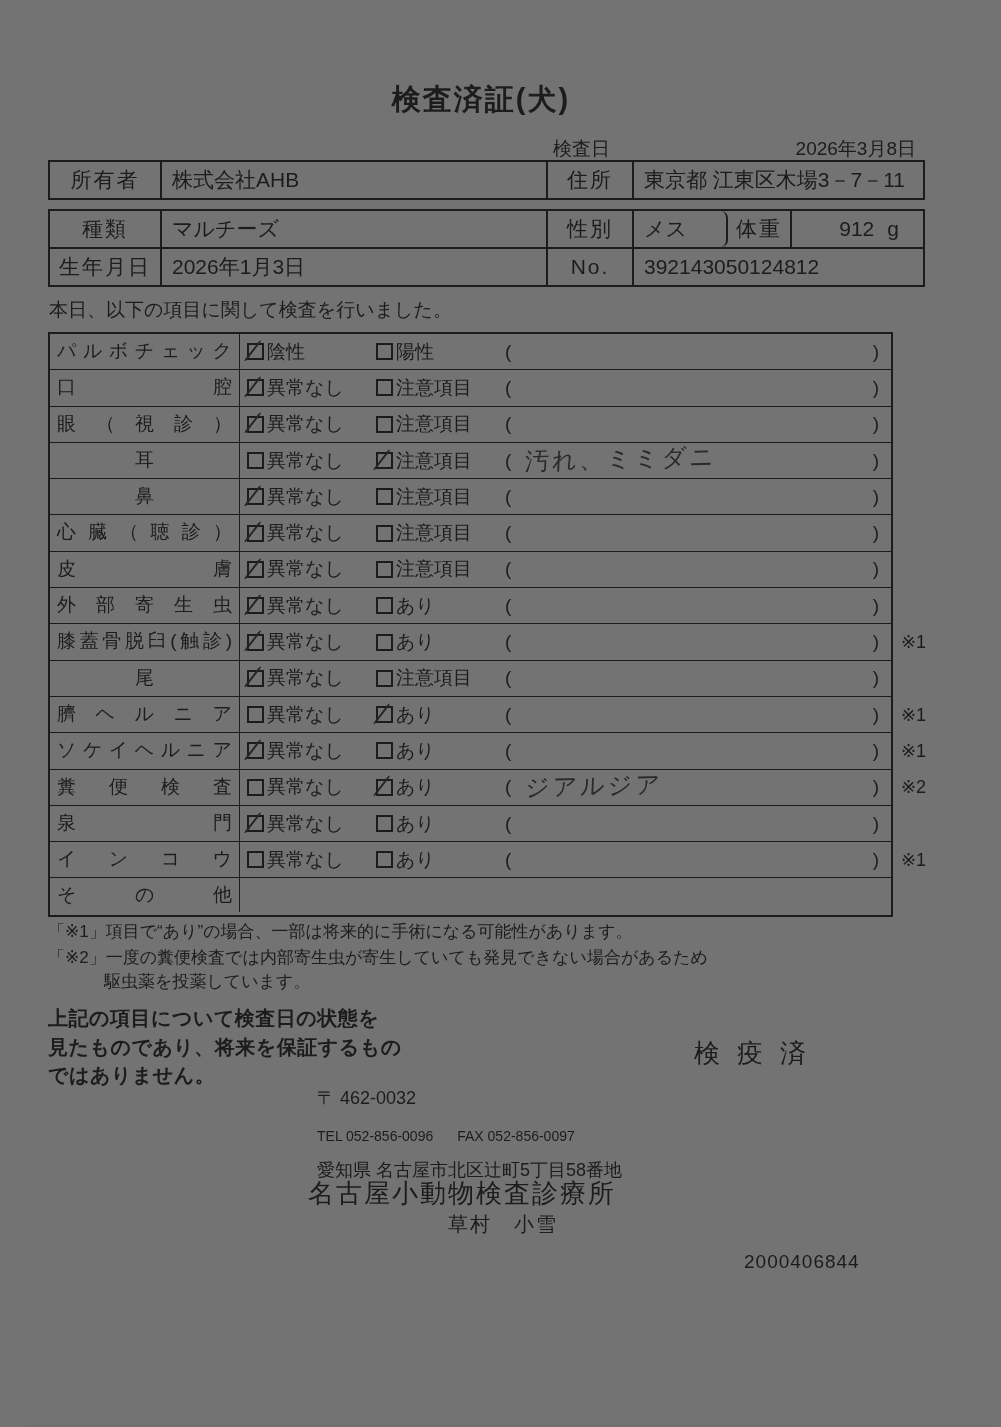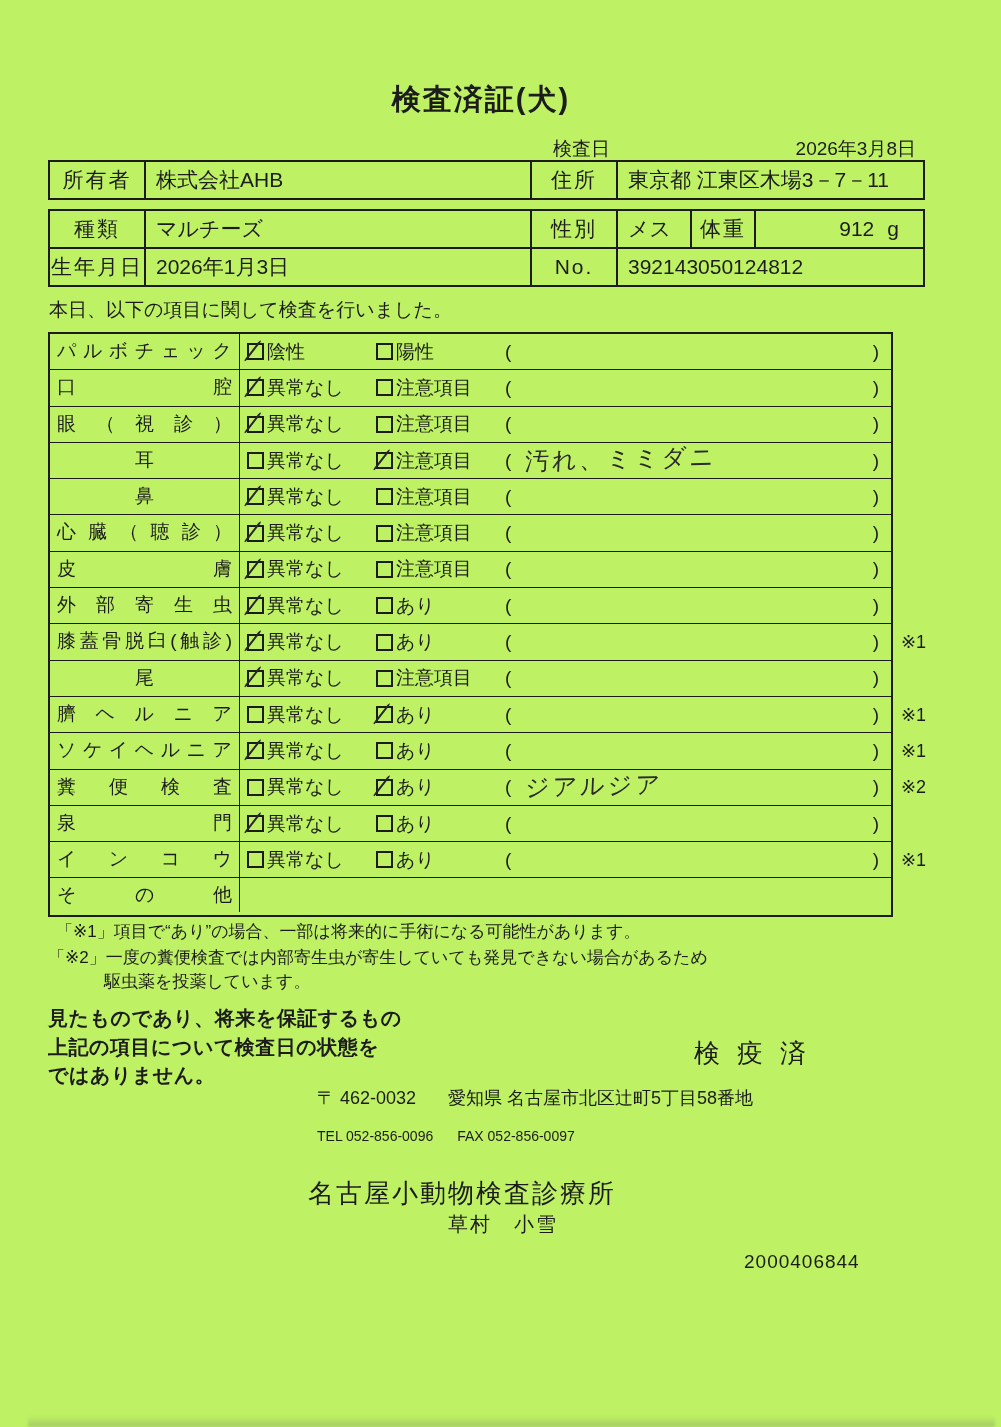--- a/index.html
+++ b/index.html
@@ -1,17 +1,17 @@
 <!DOCTYPE html>
 <html><head>
 <meta charset="utf-8">
 <style>
   html,body { margin:0; padding:0; background:#e8e8e8; }
   #page {
-    position:relative; width:1001px; height:1427px; background:#bef264;
+    position:relative; width:1001px; height:1427px; background:#737373;
     font-family:"Liberation Sans","DejaVu Sans",sans-serif;
     color:#1c1c1c; overflow:hidden; margin:0 auto;
   }
   .abs { position:absolute; }
 
   
   .doc-title { top:80px; left:0; width:962px; text-align:center;
     font-size:29px; font-weight:bold; letter-spacing:2px; }
 
   
@@ -20,24 +20,24 @@
 
   
   .htable { left:48px; width:877px; border:2px solid #1c1c1c;
     box-sizing:border-box; font-size:21px; }
   .hrow { display:flex; height:36px; align-items:stretch; }
   .hrow + .hrow { border-top:2px solid #1c1c1c; }
   .hcell { box-sizing:border-box; display:flex; align-items:center; overflow:hidden; white-space:nowrap; }
   .hcell.lbl { justify-content:center; letter-spacing:2px; }
   .hcell.val { padding-left:10px; }
   .br { border-right:2px solid #1c1c1c; }
-  .w-label  { width:96px;text-align:center; }
+  .w-label  { width:112px;text-align:center; }
   .w-val1   { width:386px; }
   .w-label2 { width:86px; }
-  .w-sexval { width:74px; }
+  .w-sexval { width:94px;border-radius:7px; }
   .w-wlabel { width:64px; }
   .grow { flex:1; }
   .weight-val { justify-content:flex-end; padding-right:24px; gap:13px; }
 
   .intro { top:297px; left:49px; font-size:19px; }
 
   
   .checklist { top:332px; left:48px; width:845px; border:2px solid #1c1c1c;
     box-sizing:border-box; font-size:19px; }
   .crow { display:flex; height:36.3px; position:relative; align-items:stretch;
@@ -56,32 +56,32 @@
     transform:rotate(-52deg); transform-origin:2px 100%; }
   .paren-area { flex:1; display:flex; align-items:center; padding-right:12px; }
   .paren-close { margin-left:auto; }
   .note { font-size:24px; letter-spacing:3px; color:#2a2a2a; white-space:nowrap;
     transform:rotate(-1.5deg) skewX(-4deg); margin-left:14px; margin-top:-3px; }
   .marker { position:absolute; left:851px; top:50%; transform:translateY(-50%);
     font-size:18px; white-space:nowrap; }
 
   
   .fn { font-size:17px; white-space:nowrap; }
-  .fn1  { top:920px; left:48px;margin-left:8px; }
+  .fn1  { top:920px; left:48px; }
   .fn2a { top:946px; left:48px; }
   .fn2b { top:970px; left:104px; }
 
   
   .disclaimer { top:1004px; left:48px; font-size:20px; font-weight:bold;
     line-height:28.5px; letter-spacing:0.5px; }
 
   .stamp { top:1036px; left:694px; font-size:26px; letter-spacing:17px;
     font-weight:500; white-space:nowrap; }
 
-  .addr-row { top:1086px; left:317px; display:flex; gap:32px; font-size:18px; white-space:nowrap; }
+  .addr-row { top:1086px; left:317px; display:flex; gap:48px; font-size:18px; white-space:nowrap;flex-direction:column; }
   .tel-row  { top:1128px; left:317px; display:flex; gap:24px; font-size:14px; white-space:nowrap; }
 
   .clinic-name { top:1176px; left:308px; font-size:26px; letter-spacing:2px; white-space:nowrap; }
   .vet-name    { top:1211px; left:448px; font-size:20px; letter-spacing:2px; white-space:nowrap; }
   .serial      { top:1251px; left:744px; font-size:19px; letter-spacing:1px; }
 
   .scan-smudge { left:28px; right:6px; bottom:0; height:11px;
     background:linear-gradient(to bottom, rgba(255,255,255,0), rgba(110,110,110,0.32));
     filter:blur(1.5px); }
 </style>
@@ -435,22 +435,22 @@
       <div class="ccontent"></div>
     </div>
 
   </div>
 
   <div class="abs fn fn1">「※1」項目で“あり”の場合、一部は将来的に手術になる可能性があります。</div>
   <div class="abs fn fn2a">「※2」一度の糞便検査では内部寄生虫が寄生していても発見できない場合があるため</div>
   <div class="abs fn fn2b">駆虫薬を投薬しています。</div>
 
   <div class="abs disclaimer">
+    <div>上記の項目について検査日の状態を</div>
     <div>見たものであり、将来を保証するもの</div>
-    <div>上記の項目について検査日の状態を</div>
     <div>ではありません。</div>
   </div>
 
   <div class="abs stamp">検疫済</div>
 
   <div class="abs addr-row">
     <span>〒 462-0032</span>
     <span>愛知県 名古屋市北区辻町5丁目58番地</span>
   </div>
 

